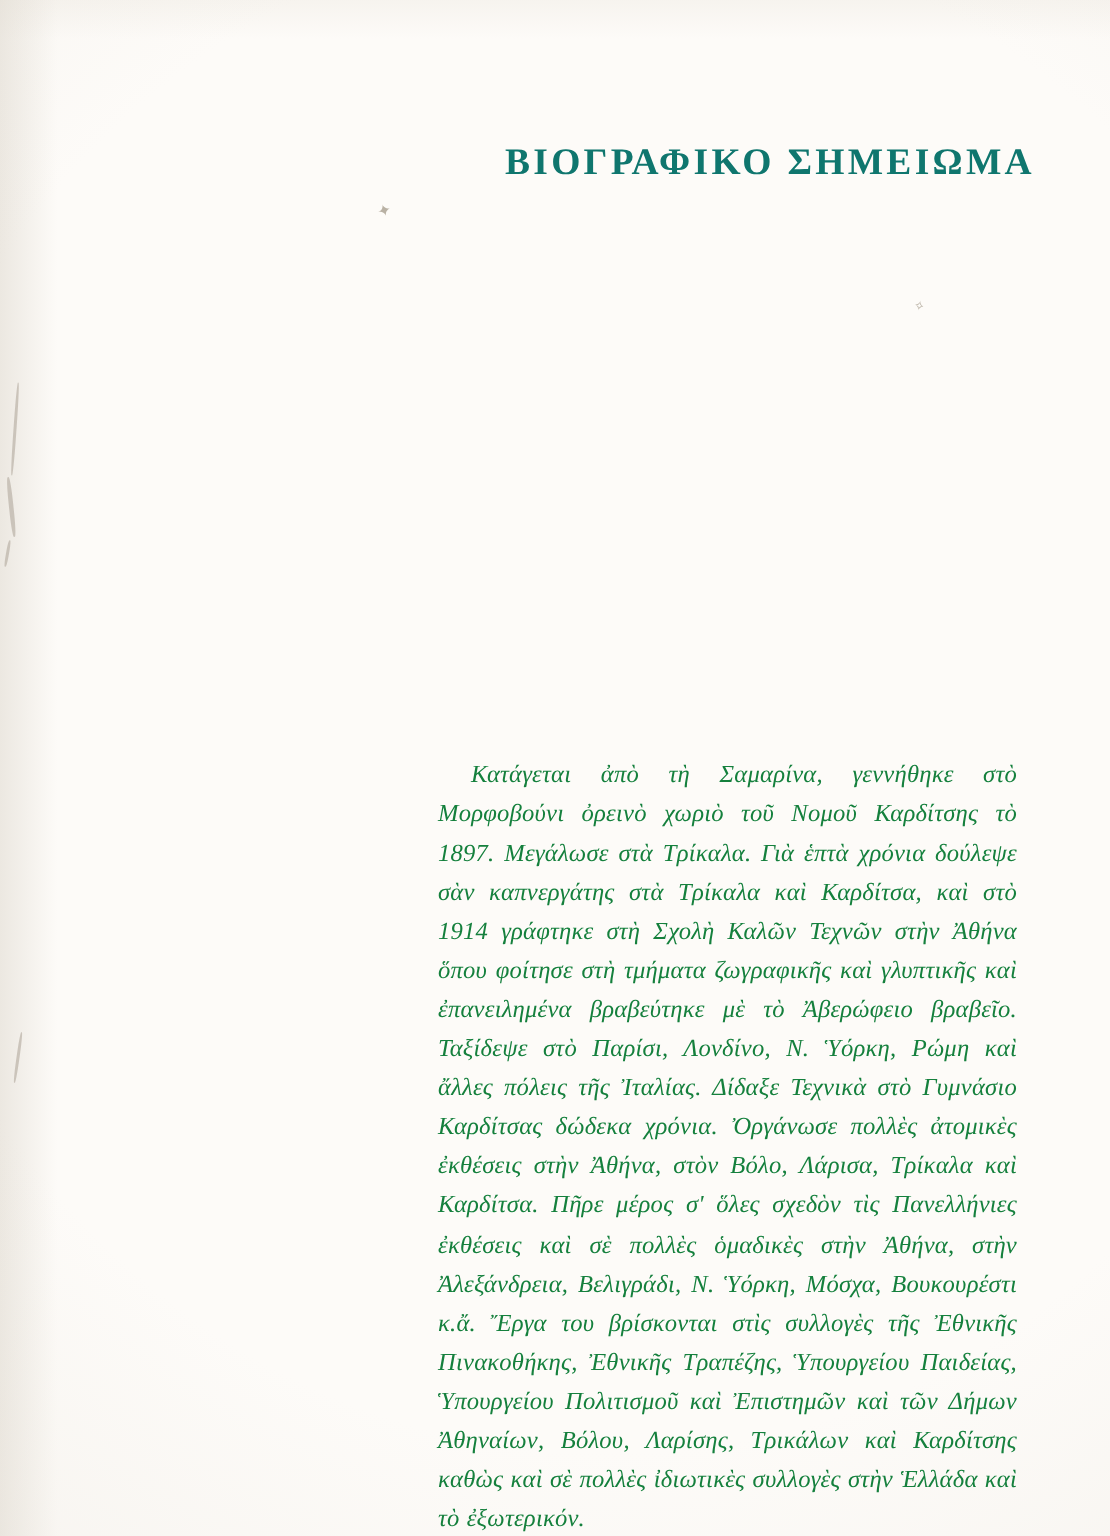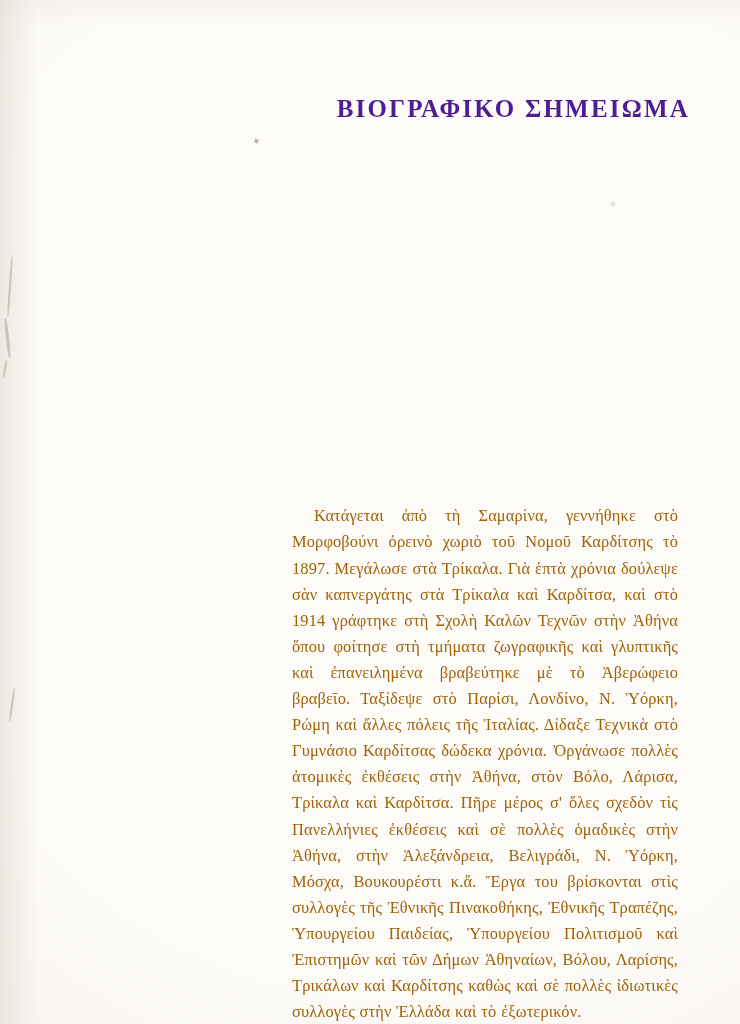--- a/index.html
+++ b/index.html
@@ -68,33 +68,34 @@
 
   #heading {
     position: absolute;
     left: 0;
     top: 78px;
     width: 690px;
     text-align: right;
     font-family: "Liberation Serif", serif;
     font-size: 25px;
     letter-spacing: 2.2px;
-    color: #4c1d95;
+    color: #0f766e;
     white-space: nowrap;
   }
 
   #body-text {
     position: absolute;
     left: 292px;
     top: 487px;
     width: 386px;
     font-family: "Liberation Serif", serif;
+    font-style: italic;
     font-size: 16.4px;
     line-height: 26.1px;
-    color: #a16207;
+    color: #15803d;
     text-align: justify;
     text-justify: inter-word;
     letter-spacing: 0.15px;
     word-spacing: 0.5px;
   }
   #body-text .indent {
     display: inline-block;
     width: 22px;
   }
 </style>

